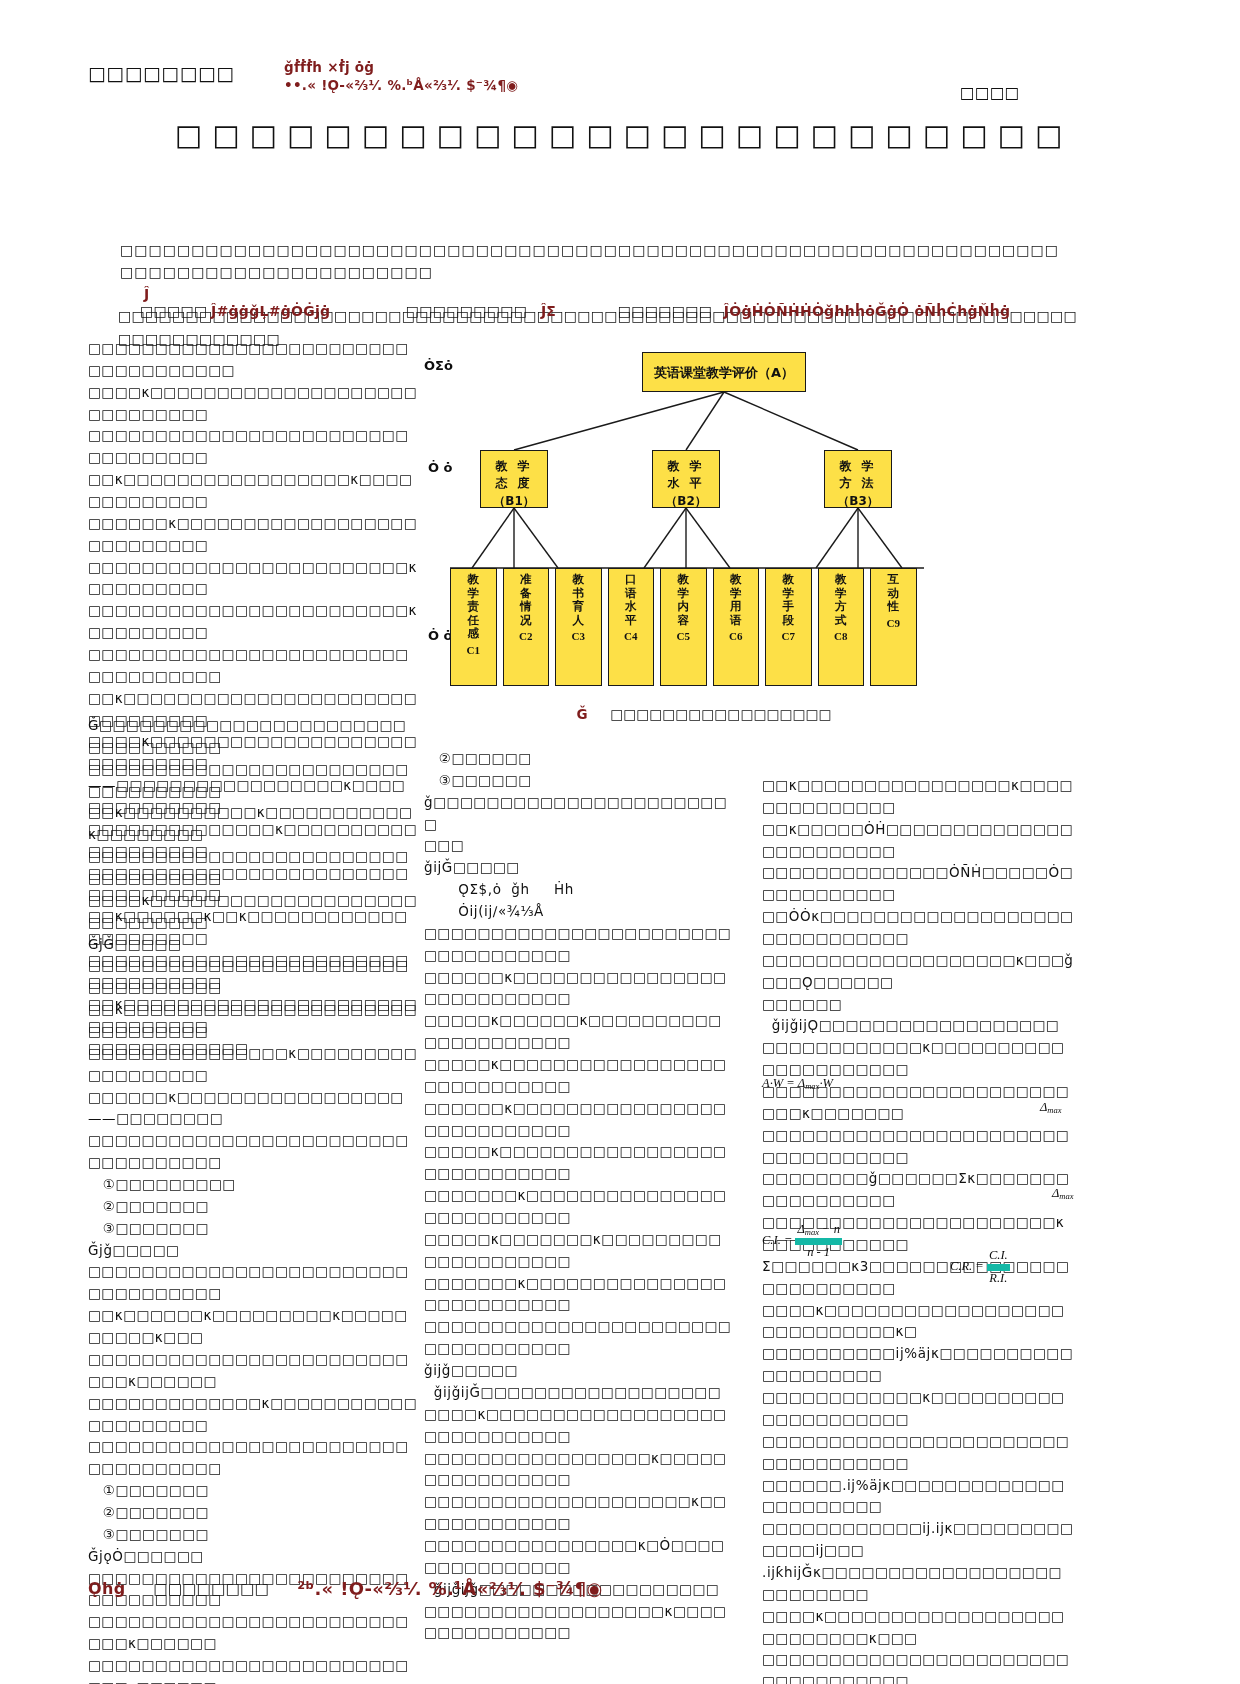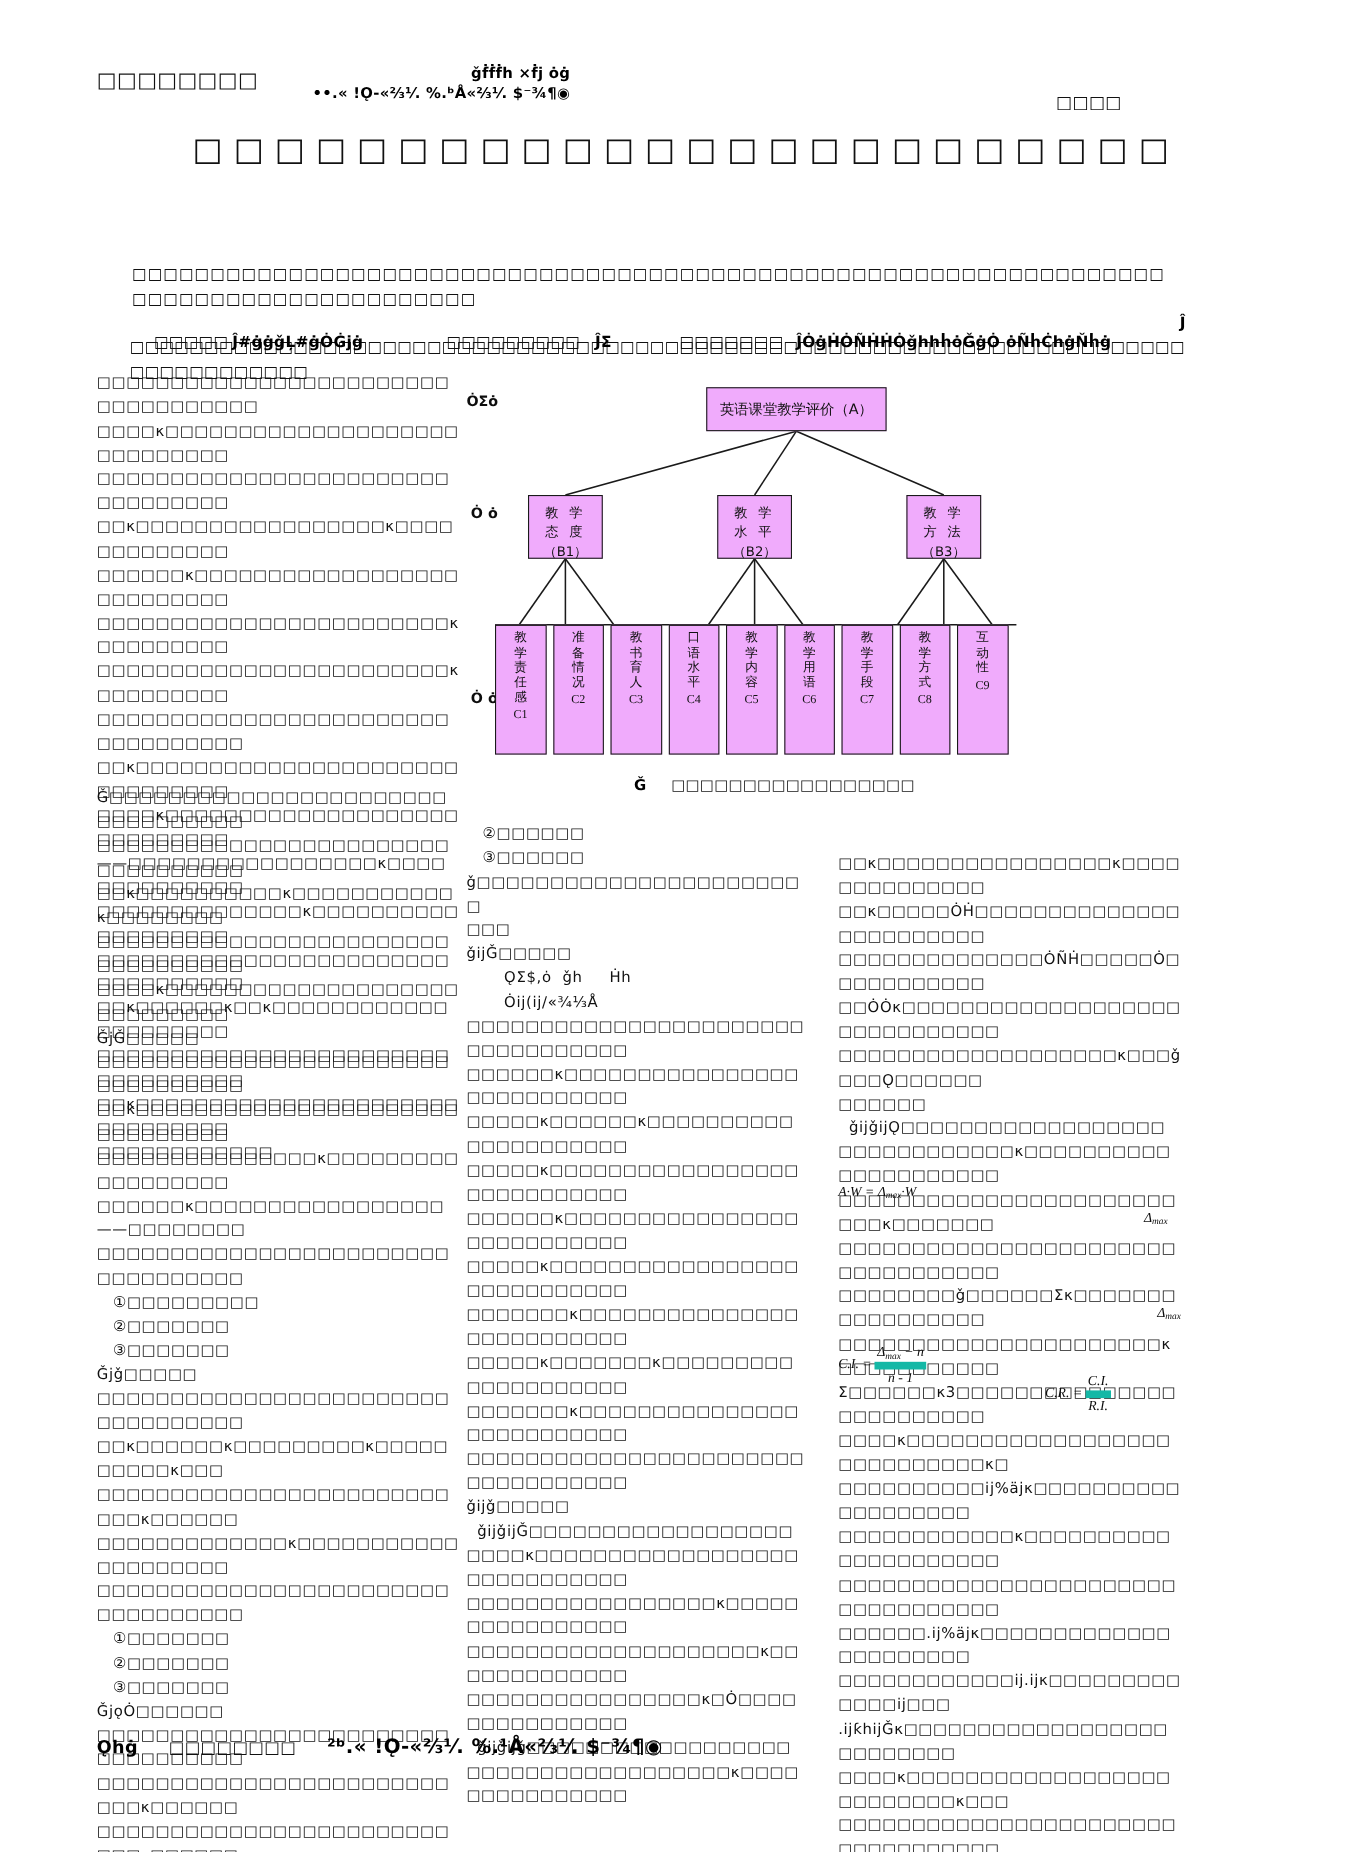--- a/index.html
+++ b/index.html
@@ -17,23 +17,22 @@
   .tofu{
     font-family:"DejaVu Sans", sans-serif;
     letter-spacing:0.02em;
     white-space:pre-wrap;
     word-break:break-all;
     color:#111;
   }
   .garble{
     font-family:"DejaVu Sans", sans-serif;
     font-weight:bold;
-    color:#000000;
+    color:#7f1d1d;
     letter-spacing:0.02em;
-    text-align:right;
   }
 
   
   .hdr{position:absolute;display:flex;align-items:flex-start;}
   #hdr-left{left:88px;top:62px;font-size:19px;}
   #hdr-code{left:284px;top:58px;font-size:13.5px;line-height:1.35;}
   #hdr-right{left:960px;top:84px;font-size:15.5px;}
 
   
   #doc-title{
@@ -73,23 +72,23 @@
   #fig-cap{
     position:absolute;left:424px;top:706px;width:560px;
     text-align:center;font-size:13.5px;letter-spacing:1px;
   }
   .tier-label{
     position:absolute;font-family:"DejaVu Sans",sans-serif;
     font-size:13px;font-weight:bold;
   }
   .node{
     position:absolute;box-sizing:border-box;
-    border:1px solid #1a1a1a;background:#f0abfc;
+    border:1px solid #1a1a1a;background:#fde047;
     font-family:"DejaVu Sans", sans-serif;
-    text-align:center;color:#111;
+    text-align:center;color:#111;font-weight:bold;
   }
   #node-A{
     left:218px;top:22px;width:164px;height:40px;
     line-height:40px;font-size:13px;
   }
   .node-b{
     width:68px;height:58px;font-size:12px;line-height:1.45;
     padding-top:7px;letter-spacing:3px;
   }
   #node-B1{left:56px;top:120px;}

